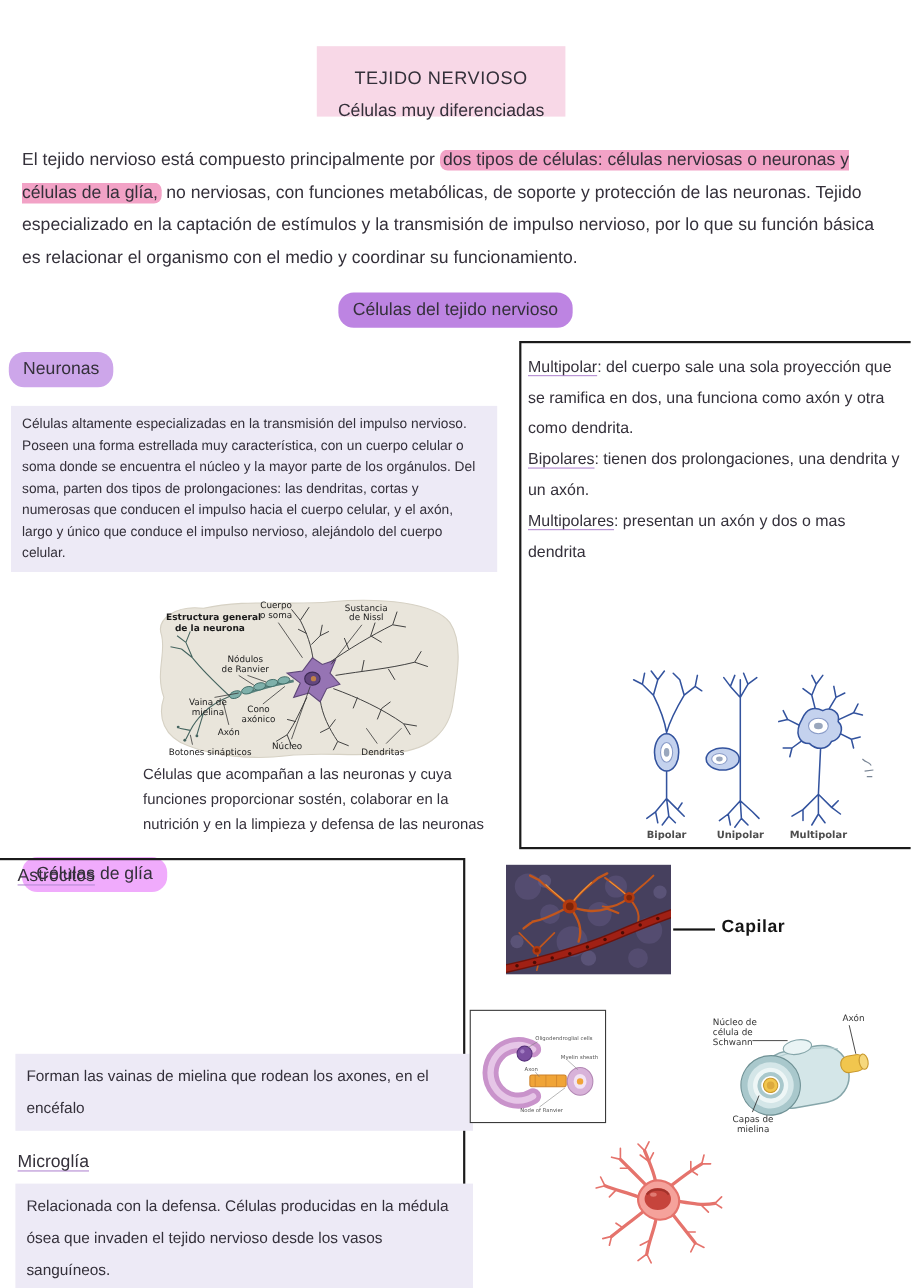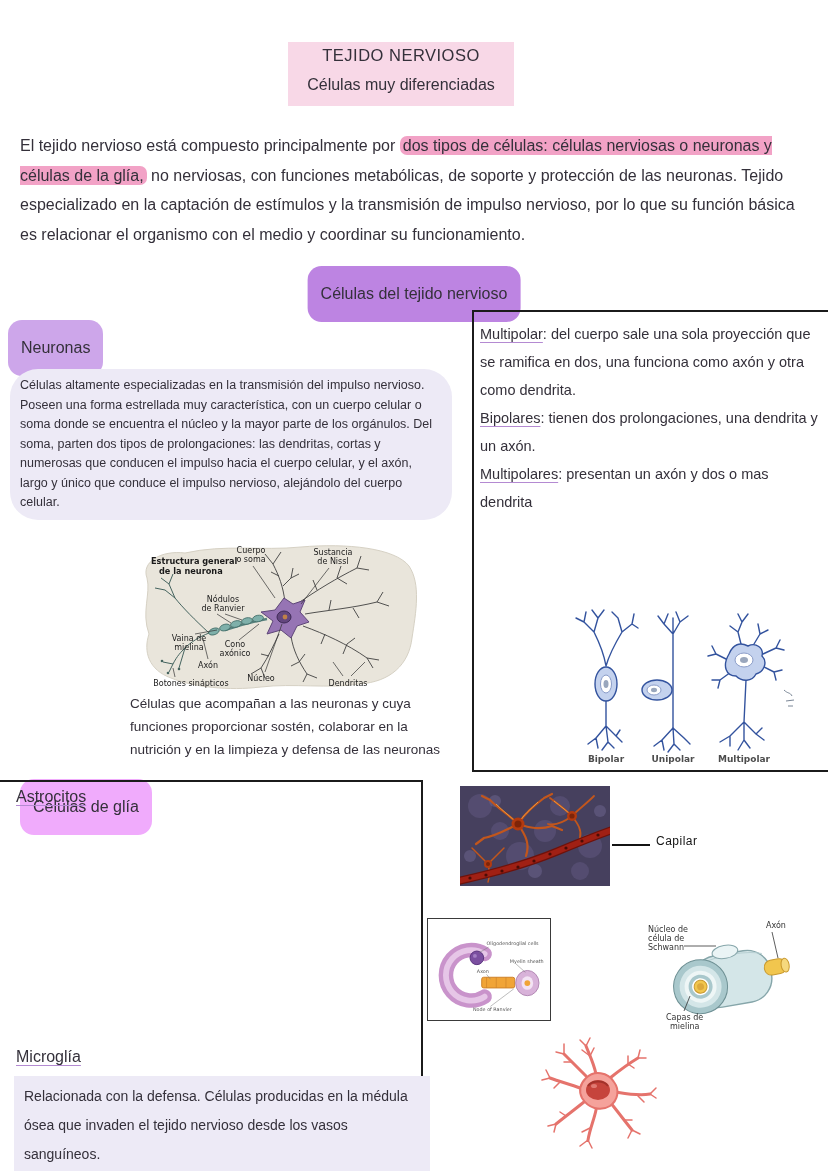--- a/index.html
+++ b/index.html
@@ -2,38 +2,38 @@
 <html><head>
 <meta charset="utf-8">
 <style>
   html,body{margin:0;padding:0;background:#ffffff;}
   .page{position:relative;width:828px;height:1171px;background:#ffffff;overflow:hidden;
         font-family:"Liberation Sans",sans-serif;color:#34303a;}
 
   
   .title-block{position:absolute;left:288px;top:42px;width:226px;height:64px;
                background:#f8d8e7;text-align:center;}
-  .title-block .title{margin-top:4px;font-size:16.5px;letter-spacing:.5px;}
+  .title-block .title{margin-top:20px;font-size:16.5px;letter-spacing:.5px;}
   .title-block .subtitle{margin-top:11px;font-size:16px;}
 
   .intro{position:absolute;left:20px;top:131px;width:792px;margin:0;
          font-size:16px;line-height:29.5px;}
   .hl-pink{background:#f2a2c6;border-radius:7px;padding:1px 3px;}
   .hl-lav{background:#dcc2f0;border-radius:7px;padding:1px 3px;}
 
-  .pill{position:absolute;border-radius:14px;font-size:16px;padding:19px 13px;white-space:nowrap;}
+  .pill{position:absolute;border-radius:14px;font-size:16px;padding:7px 13px;white-space:nowrap;}
   .pill-strong{background:#bd84e2;}
   .pill-med{background:#cda6ea;}
   .center-pill{left:50%;transform:translateX(-50%);top:266px;}
   .neuronas-pill{left:8px;top:320px;}
   .glia-pill{left:20px;top:779px;background:#f0abfc;}
 
   .lav-box{background:#edeaf6;}
   .neuronas-body{position:absolute;left:10px;top:369px;width:422px;padding:7px 10px;
-                 font-size:12.5px;line-height:19.5px;border-radius:28px;}
+                 font-size:12.5px;line-height:19.5px;}
 
   .neuron-structure{position:absolute;left:133px;top:540px;width:288px;height:150px;}
 
   .glia-caption{position:absolute;left:130px;top:692px;width:312px;
                 font-size:13.5px;line-height:23px;}
 
   
   .class-panel{position:absolute;left:472px;top:310px;width:360px;height:462px;
                border:2px solid #1b1b1b;box-sizing:border-box;padding:8px 10px 0 6px;}
   .class-intro{margin:0 0 30px 0;font-size:14.5px;line-height:28px;}
@@ -46,21 +46,21 @@
   .vline{position:absolute;left:421px;top:780px;width:2px;height:391px;background:#1b1b1b;}
 
   .gterm{position:absolute;left:16px;font-size:16px;
          text-decoration:underline;text-decoration-color:#b48ad2;text-underline-offset:3px;}
   .gbox{position:absolute;left:14px;width:396px;padding:6px 10px;
         font-size:14px;line-height:29px;}
 
   
   .astro-photo{position:absolute;left:460px;top:786px;width:150px;height:100px;}
   .cap-line{position:absolute;left:612px;top:844px;width:38px;height:2px;background:#141414;}
-  .cap-label{position:absolute;left:656px;top:834px;font-size:12px;letter-spacing:.5px;color:#141414;}
+  .cap-label{position:absolute;left:656px;top:834px;font-size:16px;letter-spacing:.5px;color:#141414;font-weight:bold;}
   .oligo-box{position:absolute;left:427px;top:918px;width:124px;height:103px;
              border:1.5px solid #3a3a3a;background:#ffffff;box-sizing:border-box;}
   .schwann{position:absolute;left:642px;top:916px;width:158px;height:118px;}
   .microglia-img{position:absolute;left:536px;top:1032px;width:130px;height:122px;}
 
   svg text{font-family:"DejaVu Sans","Liberation Sans",sans-serif;}
 </style>
 </head>
 <body>
 
@@ -175,20 +175,21 @@
         <text x="186" y="160">Multipolar</text>
       </g>
     </svg>
   </div>
 
   <div class="hline"></div>
   <div class="vline"></div>
 
   <div class="gterm" style="top:788px">Astrocitos</div>
 
+  <div class="lav-box gbox" style="top:958px">Forman las vainas de mielina que rodean los axones, en el encéfalo</div>
 
   <div class="gterm" style="top:1048px">Microglía</div>
   <div class="lav-box gbox" style="top:1076px">Relacionada con la defensa. Células producidas en la médula ósea que invaden el tejido nervioso desde los vasos sanguíneos.</div>
 
   <svg class="astro-photo" viewBox="0 0 150 100" preserveAspectRatio="none">
     <rect width="150" height="100" fill="#46405e"></rect>
     <g fill="#5a5278" opacity="0.7">
       <circle cx="20" cy="20" r="12"></circle>
         <circle cx="60" cy="70" r="14"></circle>
         <circle cx="100" cy="20" r="10"></circle>

